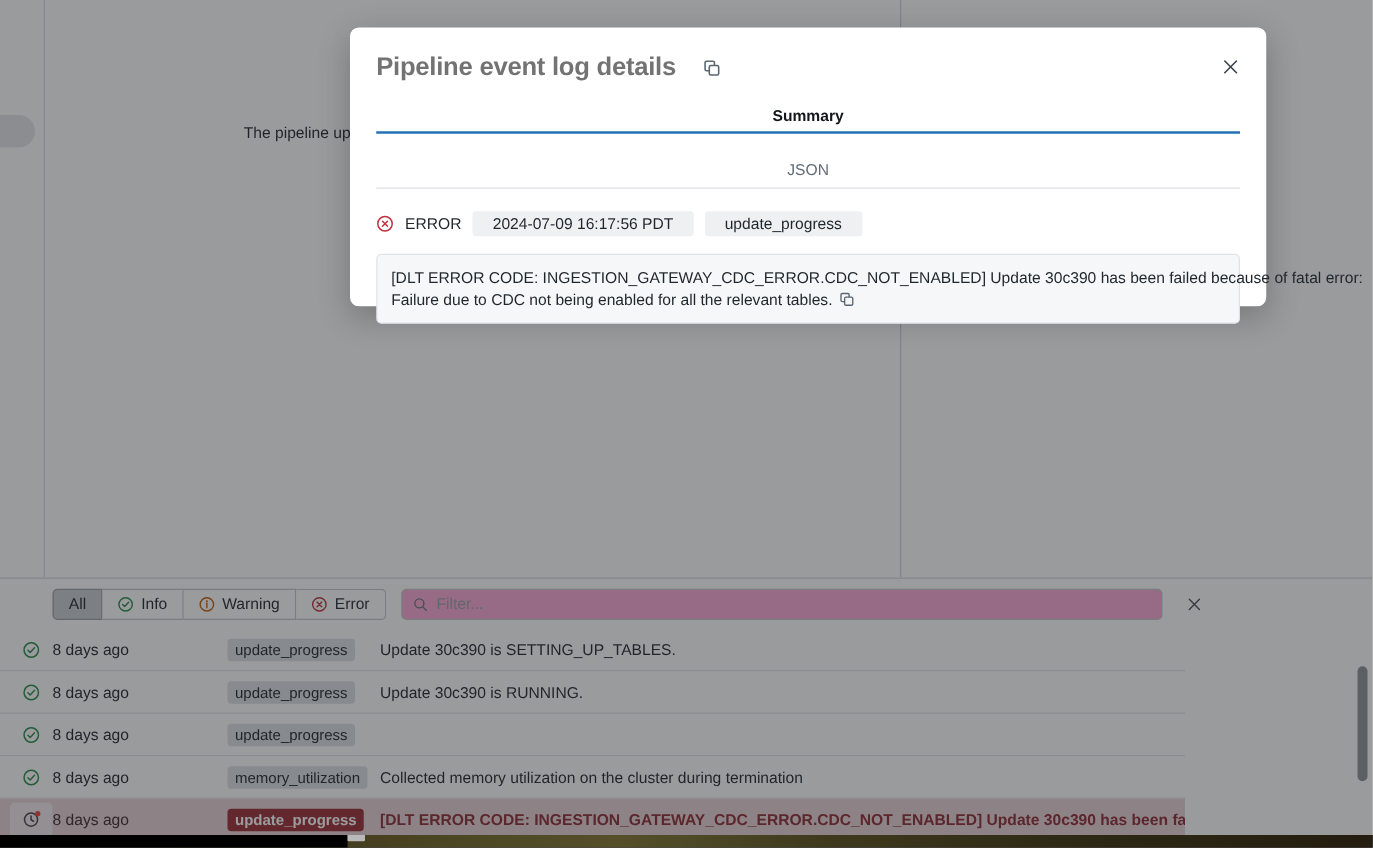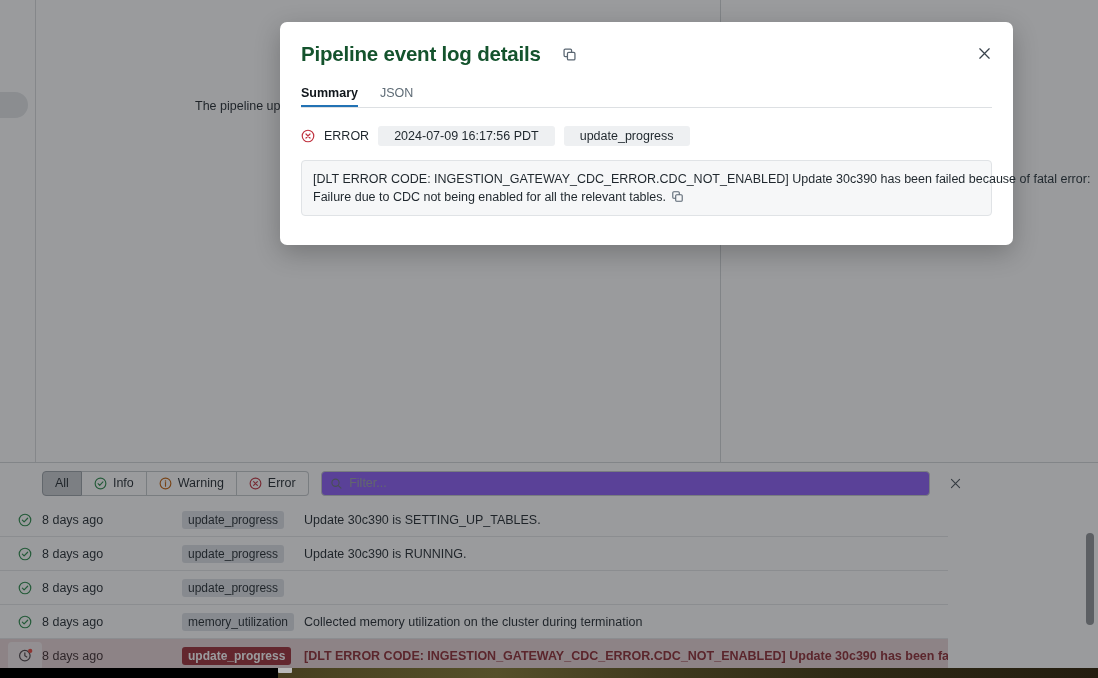--- a/index.html
+++ b/index.html
@@ -81,21 +81,21 @@
   }
   .seg-btn + .seg-btn { border-left: none; }
   .seg-btn:first-child { border-radius: 4px 0 0 4px; }
   .seg-btn:last-child { border-radius: 0 4px 4px 0; }
   .seg-btn.active { background: #c8ccd0; border-color: #9aa0a6; }
   .seg-ico { width: 13px; height: 13px; flex: none; }
 
   #filter-wrap {
     position: relative; flex: 1;
     height: 25px; display: flex; align-items: center;
-    border: 1px solid #c4c8cb; border-radius: 4px; background: #8b5cf6;
+    border: 1px solid #c4c8cb; border-radius: 4px; background: #f9a8d4;
     padding: 0 8px; gap: 7px; max-width: 727px;
   }
   #filter-input {
     border: none; outline: none; background: transparent;
     font-family: "Liberation Sans", sans-serif;
     font-size: 12.5px; color: #1f272d; width: 100%;
   }
   #filter-input::placeholder { color: #9aa1a7; }
   #clear-filter-btn {
     width: 26px; height: 26px; flex: none;
@@ -146,34 +146,35 @@
     background: rgba(30,34,38,0.45);
   }
   #modal {
     position: absolute; left: 280px; top: 22px; width: 733px; height: 223px;
     background: #fff; border-radius: 7px;
     box-shadow: 0 8px 26px rgba(0,0,0,0.24);
     padding: 20px 21px 0 21px;
   }
   #modal-head { display: flex; align-items: center; }
   #modal-title {
-    font-size: 20.5px; font-weight: bold; color: #14532d; letter-spacing: -0.2px;
+    font-size: 20.5px; font-weight: bold; color: #737373; letter-spacing: -0.2px;
   }
   #copy-title-btn {
     margin-left: 19px; background: none; border: none; cursor: pointer;
     padding: 2px; display: flex;
   }
   #modal-close-btn {
     position: absolute; right: 16px; top: 18px;
     width: 26px; height: 26px; background: none; border: none; cursor: pointer;
     display: flex; align-items: center; justify-content: center;
   }
   #modal-tabs {
     display: flex; gap: 22px; margin-top: 20px;
     border-bottom: 1px solid #dde0e3;
+    flex-direction: column;
   }
   .mtab {
     font-size: 12.5px; padding-bottom: 7px; cursor: pointer;
     color: #5f6c76; background: none; border: none;
     font-family: "Liberation Sans", sans-serif;
   }
   .mtab.active {
     color: #11171c; font-weight: bold;
     box-shadow: inset 0 -2px 0 0 #2272b4;
   }

